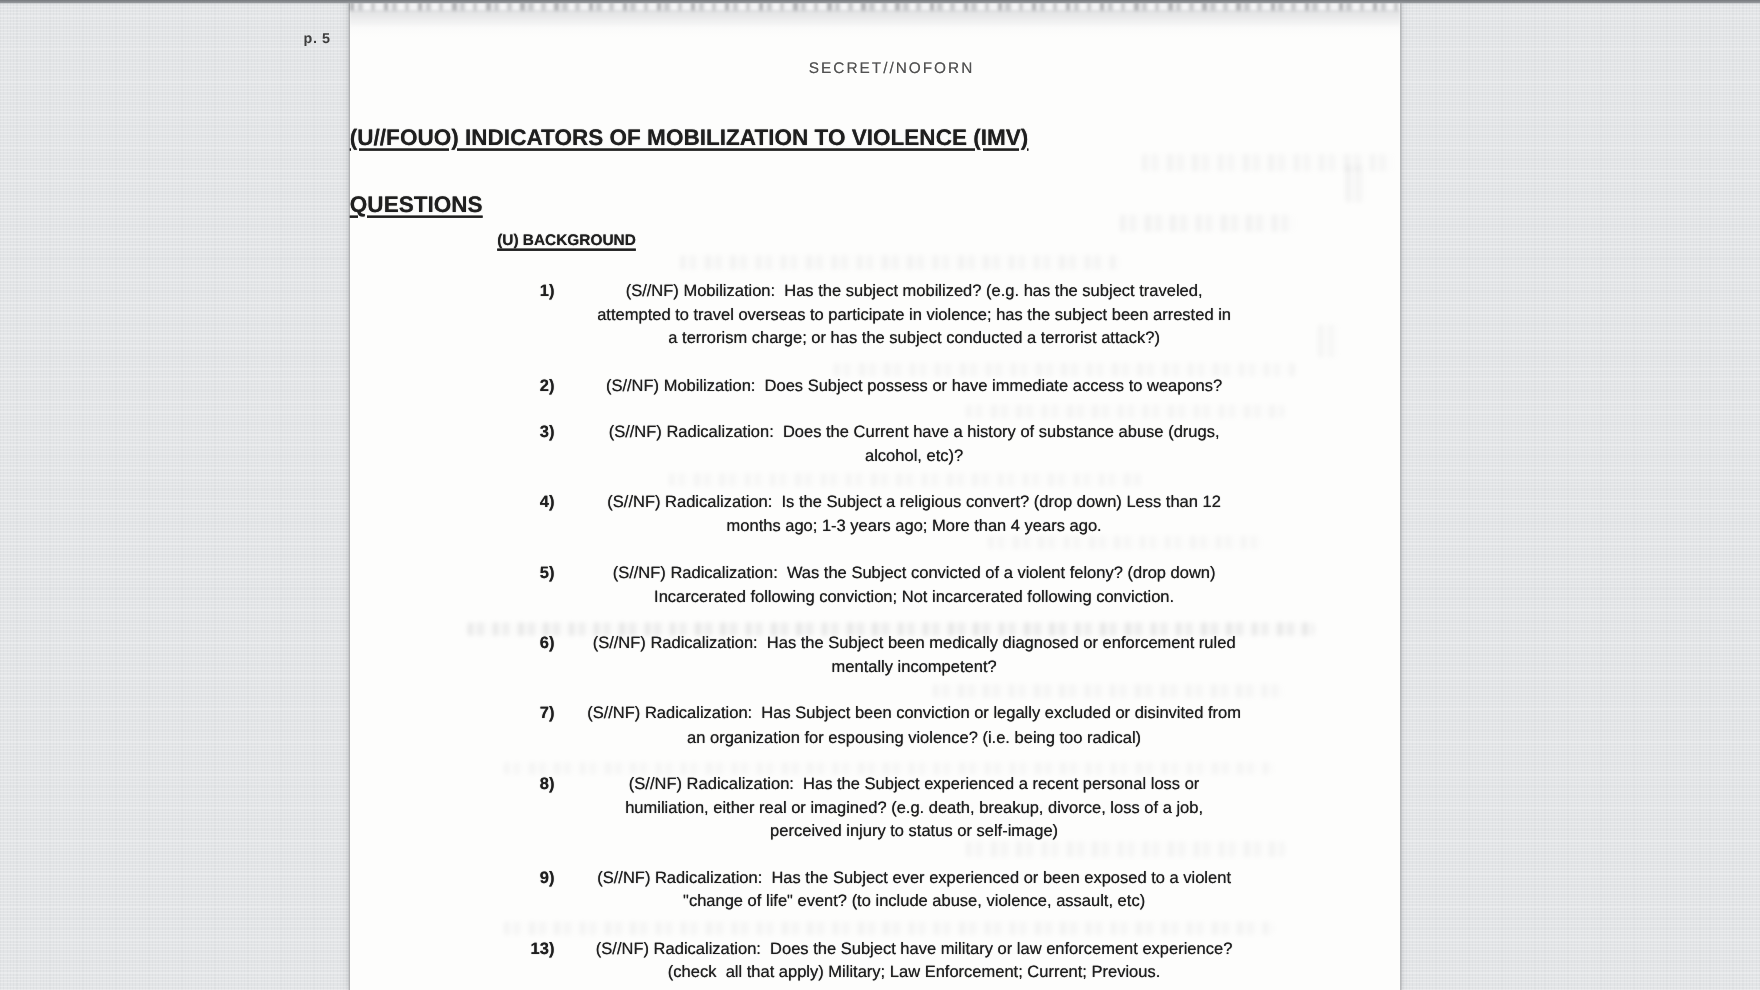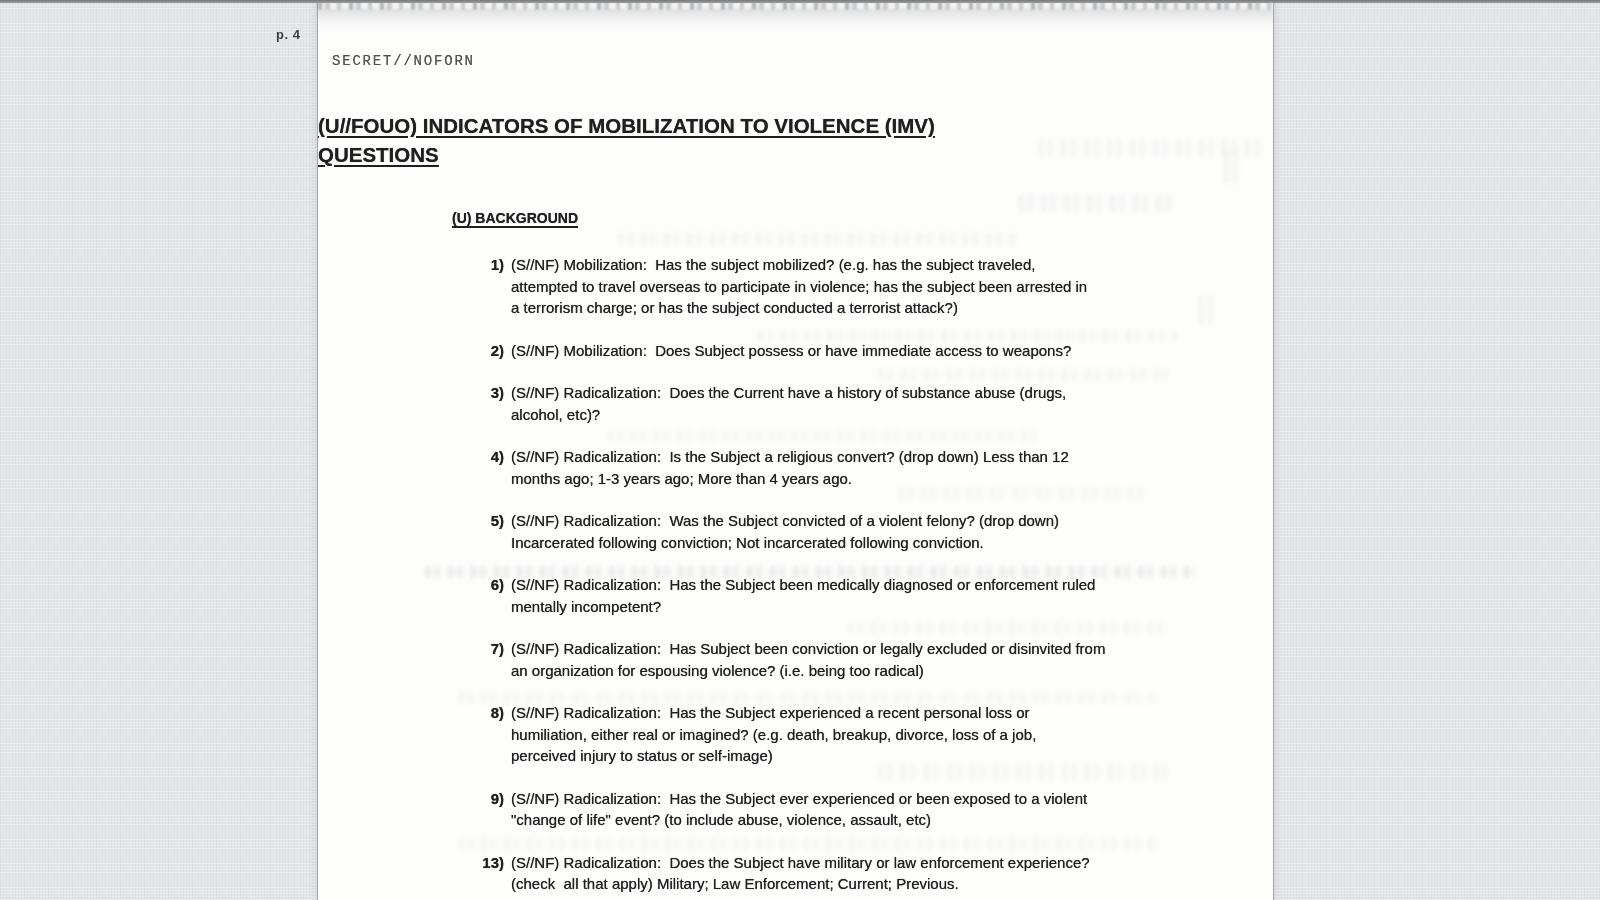--- a/index.html
+++ b/index.html
@@ -53,66 +53,66 @@
       rgba(108,110,114,.30) 19px 23px, rgba(215,216,219,.10) 23px 31px);
     filter:blur(1.3px);
   }
   .page-top-fade{
     position:absolute;top:9px;left:0;right:0;height:16px;
     background:linear-gradient(180deg,rgba(190,192,195,.38),rgba(255,255,255,0));
     filter:blur(1px);
   }
   .scan-ink{color:var(--ink);text-shadow:0 0 .7px rgba(25,25,25,.85);}
   .classification{
-    position:absolute;top:53px;left:14px;right:0;
-    font-family:Liberation Mono, monospace;
+    position:absolute;top:53px;left:30px;right:0;text-align:center;
+    font-family:Liberation Sans, sans-serif;
     font-size:14px;letter-spacing:1.8px;color:var(--classification-ink);
     text-shadow:0 0 .6px rgba(80,80,80,.7);
   }
   .title{
     position:absolute;top:111px;left:0;right:0;text-align:left;
     font-size:20.5px;font-weight:bold;line-height:29px;
   }
   .title .title-line{
     display:inline-block;
     text-decoration:underline;text-decoration-thickness:2px;text-underline-offset:3px;
   }
-  .title .title-line + .title-line{display:block;}
+  .title .title-line + .title-line{display:block;margin-top:32px;}
   .title .title-line:first-child{display:block;}
   .section-heading{
     position:absolute;top:210px;left:134px;
     font-size:14px;font-weight:bold;
     text-decoration:underline;text-decoration-thickness:1.5px;text-underline-offset:2.5px;
   }
   .questions{
     position:absolute;top:254px;left:160px;width:700px;
     font-size:15px;line-height:21.5px;
   }
   .q-row{display:flex;margin-bottom:21px;}
   .q-num{
     flex:0 0 26px;text-align:right;margin-right:7px;
     font-weight:bold;white-space:nowrap;
   }
-  .q-text{white-space:pre-wrap;width:640px;}
+  .q-text{white-space:pre-wrap;width:640px;text-align:center;}
   
   .smudge{
     position:absolute;pointer-events:none;border-radius:3px;
     background:repeating-linear-gradient(90deg,
       rgba(115,116,120,.55) 0 5px, rgba(170,171,175,.18) 5px 9px,
       rgba(130,131,135,.45) 9px 15px, rgba(190,191,195,.12) 15px 23px);
     filter:blur(2px);
   }
 </style>
 </head>
 <body>
 
 <div class="viewport">
   <div class="top-strip"></div>
 
-  <div class="margin-label">p. 4</div>
+  <div class="margin-label">p. 5</div>
 
   <div class="page">
     <div class="page-top-smear"></div>
     <div class="page-top-fade"></div>
 
     <div class="classification">SECRET//NOFORN</div>
 
     <h1 class="title scan-ink">
       <span class="title-line">(U//FOUO) INDICATORS OF MOBILIZATION TO VIOLENCE (IMV)</span>
       <span class="title-line">QUESTIONS</span>

